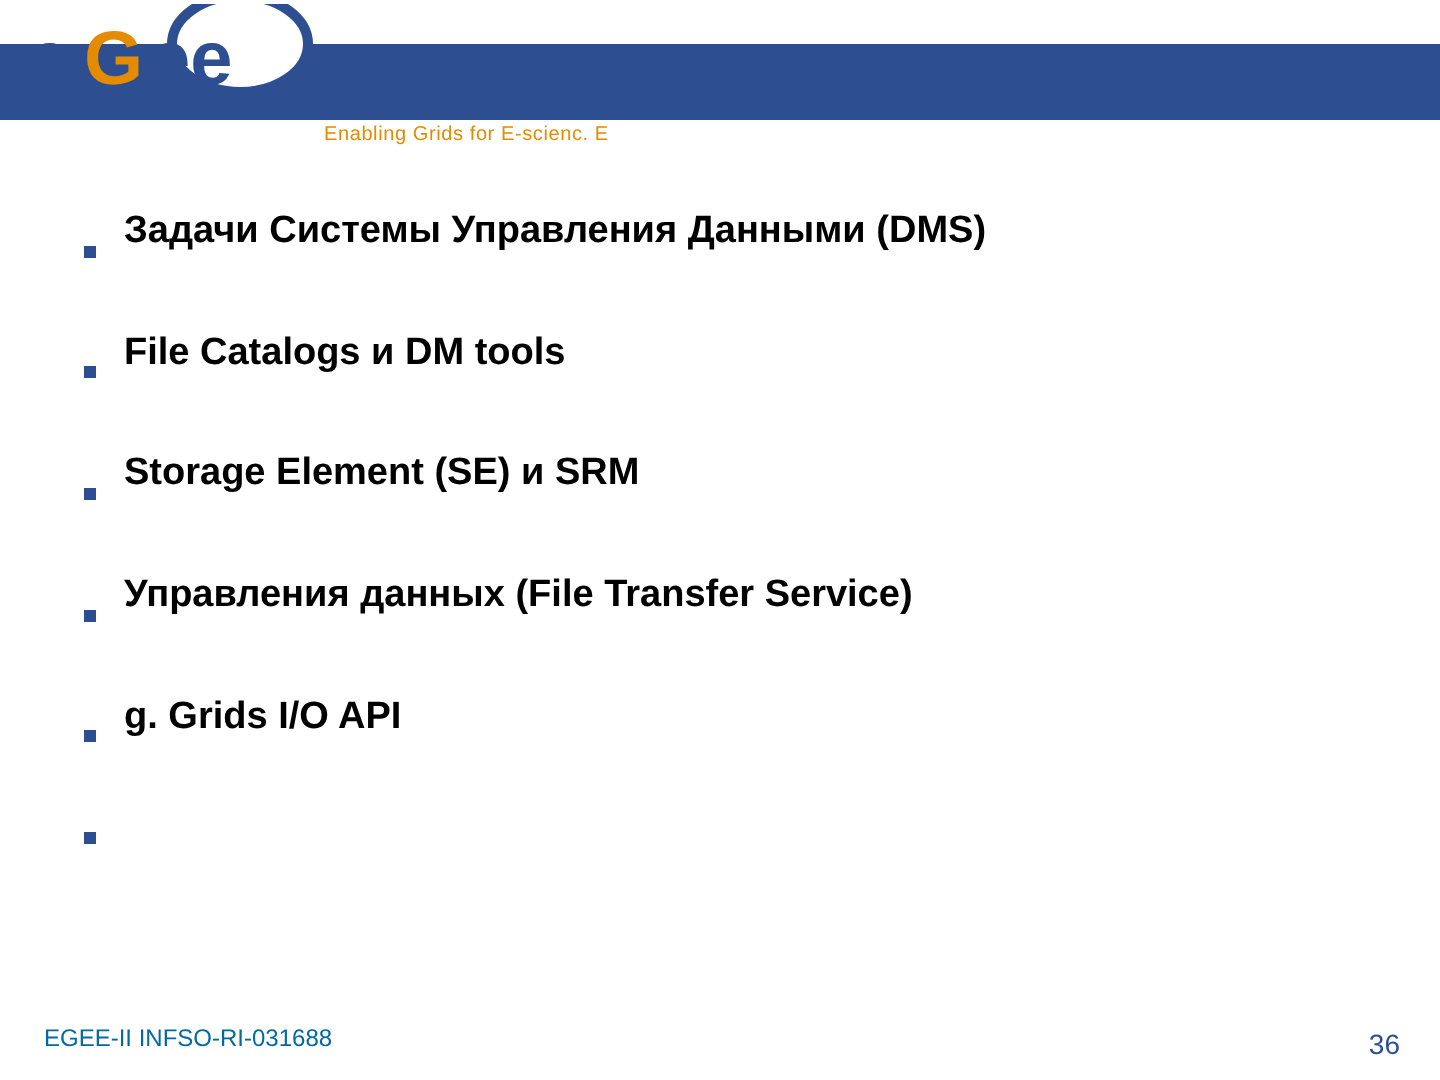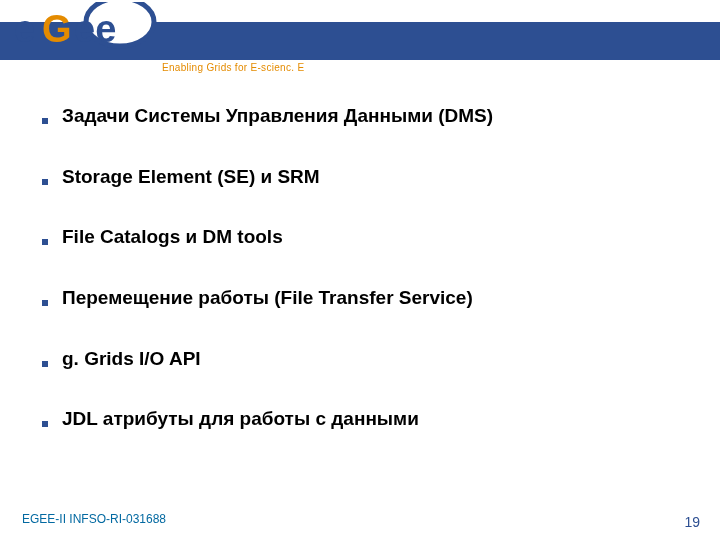--- a/index.html
+++ b/index.html
@@ -40,21 +40,21 @@
     z-index: 2;
   }
 
   .content {
     position: absolute;
     left: 42px; top: 104px; right: 40px;
   }
 
   .bullet-item {
     display: flex;
-    align-items: center;
+    align-items: flex-end;
     margin-bottom: 36px;
   }
   .bullet-dot {
     width: 6px; height: 6px;
     background: #2d4f92;
     border-radius: 0;
     margin-top: 9px;
     margin-right: 14px;
     flex: 0 0 auto;
   }
@@ -98,36 +98,35 @@
   <div class="tagline-strip"></div>
   <div class="tagline">Enabling Grids for E-scienc. E</div>
 
   <div class="content">
     <div class="bullet-item">
       <div class="bullet-dot"></div>
       <div class="bullet-text">Задачи Системы Управления Данными (DMS)</div>
     </div>
     <div class="bullet-item">
       <div class="bullet-dot"></div>
+      <div class="bullet-text">File Catalogs и DM tools</div>
+    </div>
+    <div class="bullet-item">
+      <div class="bullet-dot"></div>
       <div class="bullet-text">Storage Element (SE) и SRM</div>
     </div>
     <div class="bullet-item">
       <div class="bullet-dot"></div>
-      <div class="bullet-text">File Catalogs и DM tools</div>
-    </div>
-    <div class="bullet-item">
-      <div class="bullet-dot"></div>
-      <div class="bullet-text">Перемещение работы (File Transfer Service)</div>
+      <div class="bullet-text">Управления данных (File Transfer Service)</div>
     </div>
     <div class="bullet-item">
       <div class="bullet-dot"></div>
       <div class="bullet-text">g. Grids I/O API</div>
     </div>
     <div class="bullet-item">
       <div class="bullet-dot"></div>
-      <div class="bullet-text">JDL атрибуты для работы с данными</div>
     </div>
   </div>
 
   <div class="footer-left">EGEE-II INFSO-RI-031688</div>
-  <div class="footer-right">19</div>
+  <div class="footer-right">36</div>
 
 </div>
 
 </body></html>

